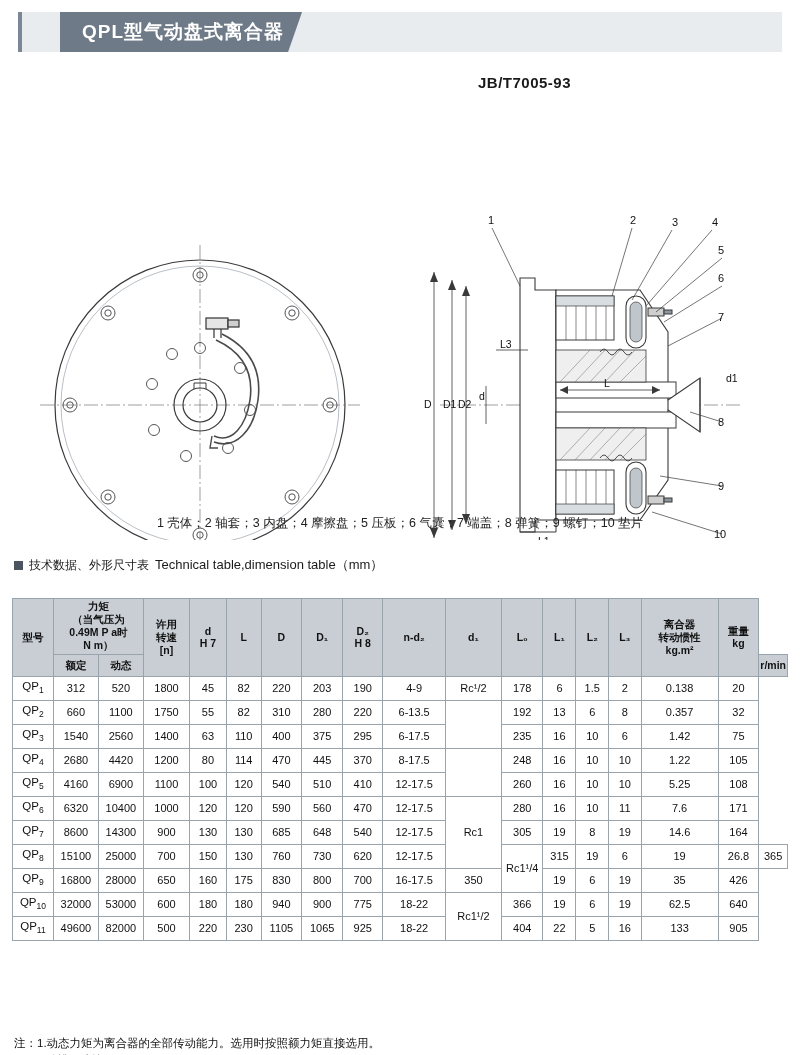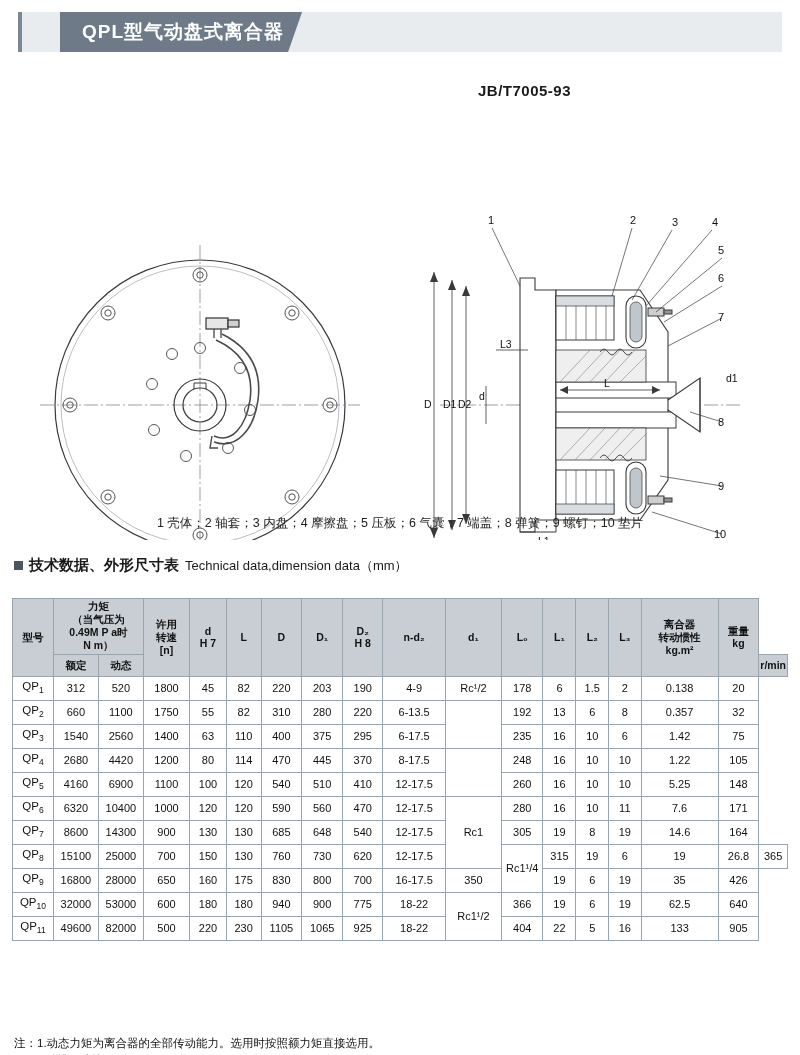--- a/index.html
+++ b/index.html
@@ -36,21 +36,21 @@
     margin-left: 42px;
   }
   .header-en {
     position: absolute; left: 320px; top: 0; height: 40px;
     display: flex; align-items: center;
     font-size: 17px; color: #2b2b2b; letter-spacing: .5px;
   }
 
   
   .std-code {
-    position: absolute; left: 478px; top: 82px;
+    position: absolute; left: 478px; top: 74px;
     font-size: 15px; font-weight: bold; color: #1a1a1a; letter-spacing: .5px;
   }
 
   
   .drawing { position: absolute; left: 0; top: 100px; width: 800px; height: 440px; }
 
   
   .parts-caption {
     position: absolute; left: 0; top: 515px; width: 800px;
     text-align: center; font-size: 12.5px; color: #222;
@@ -58,21 +58,21 @@
 
   
   .sec-title {
     position: absolute; left: 14px; top: 556px;
     font-size: 14px; color: #1a1a1a;
     display: flex; align-items: center; gap: 6px;
   }
   .sec-title .sq {
     width: 9px; height: 9px; background: #4a5560; display: inline-block;
   }
-  .sec-title .cn { font-weight: bold; font-size: 15px; }
+  .sec-title .cn { font-weight: normal; font-size: 12px; }
   .sec-title .en { font-weight: normal; font-size: 13px; }
 
   
   .tbl-wrap { position: absolute; left: 12px; top: 598px; width: 776px; }
   table.data {
     border-collapse: collapse;
     width: 776px;
     font-size: 11px;
     color: #111;
   }
@@ -313,21 +313,21 @@
         <text x="480" y="463">n-d2</text>
       </g>
     </svg>
   </div>
 
   <div class="parts-caption">1 壳体；2 轴套；3 内盘；4 摩擦盘；5 压板；6 气囊；7 端盖；8 弹簧；9 螺钉；10 垫片</div>
 
   <div class="sec-title">
     <span class="sq"></span>
     <span class="cn">技术数据、外形尺寸表</span>
-    <span class="en">Technical data,dimension data（mm）</span>
+    <span class="en">Technical table,dimension table（mm）</span>
   </div>
 
   <div class="tbl-wrap">
     <table class="data">
       <thead>
         <tr>
           <th rowspan="2" class="tall" style="width:42px">
             <span>型号</span>
           </th>
           <th colspan="2" style="width:92px">
@@ -477,21 +477,21 @@
             <td>120</td>
             <td>540</td>
             <td>510</td>
             <td>410</td>
             <td>12-17.5</td>
             <td>260</td>
             <td>16</td>
             <td>10</td>
             <td>10</td>
             <td>5.25</td>
-            <td>148</td>
+            <td>108</td>
           </tr>
           <tr>
             <td class="model">QP<span class="sub">6</span></td>
             <td>6320</td>
             <td>10400</td>
             <td>1000</td>
             <td>120</td>
             <td>120</td>
             <td>590</td>
             <td>560</td>

